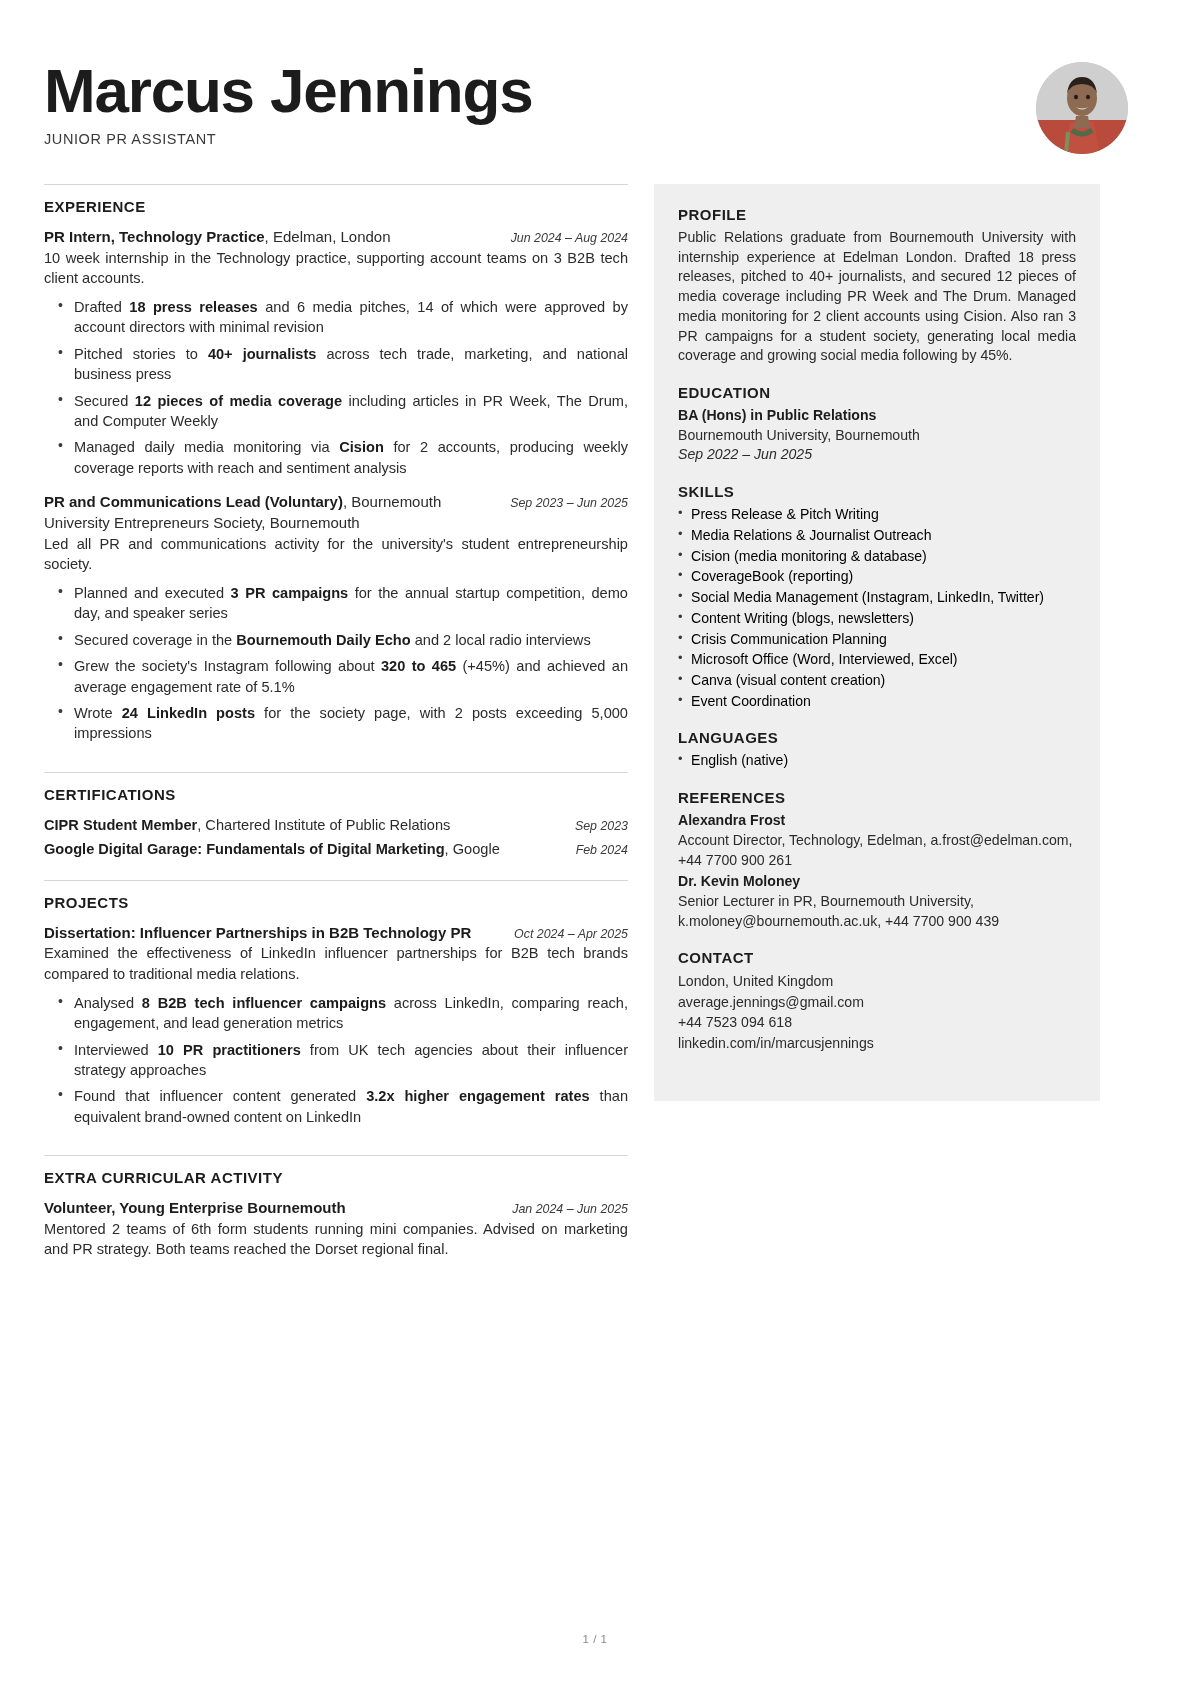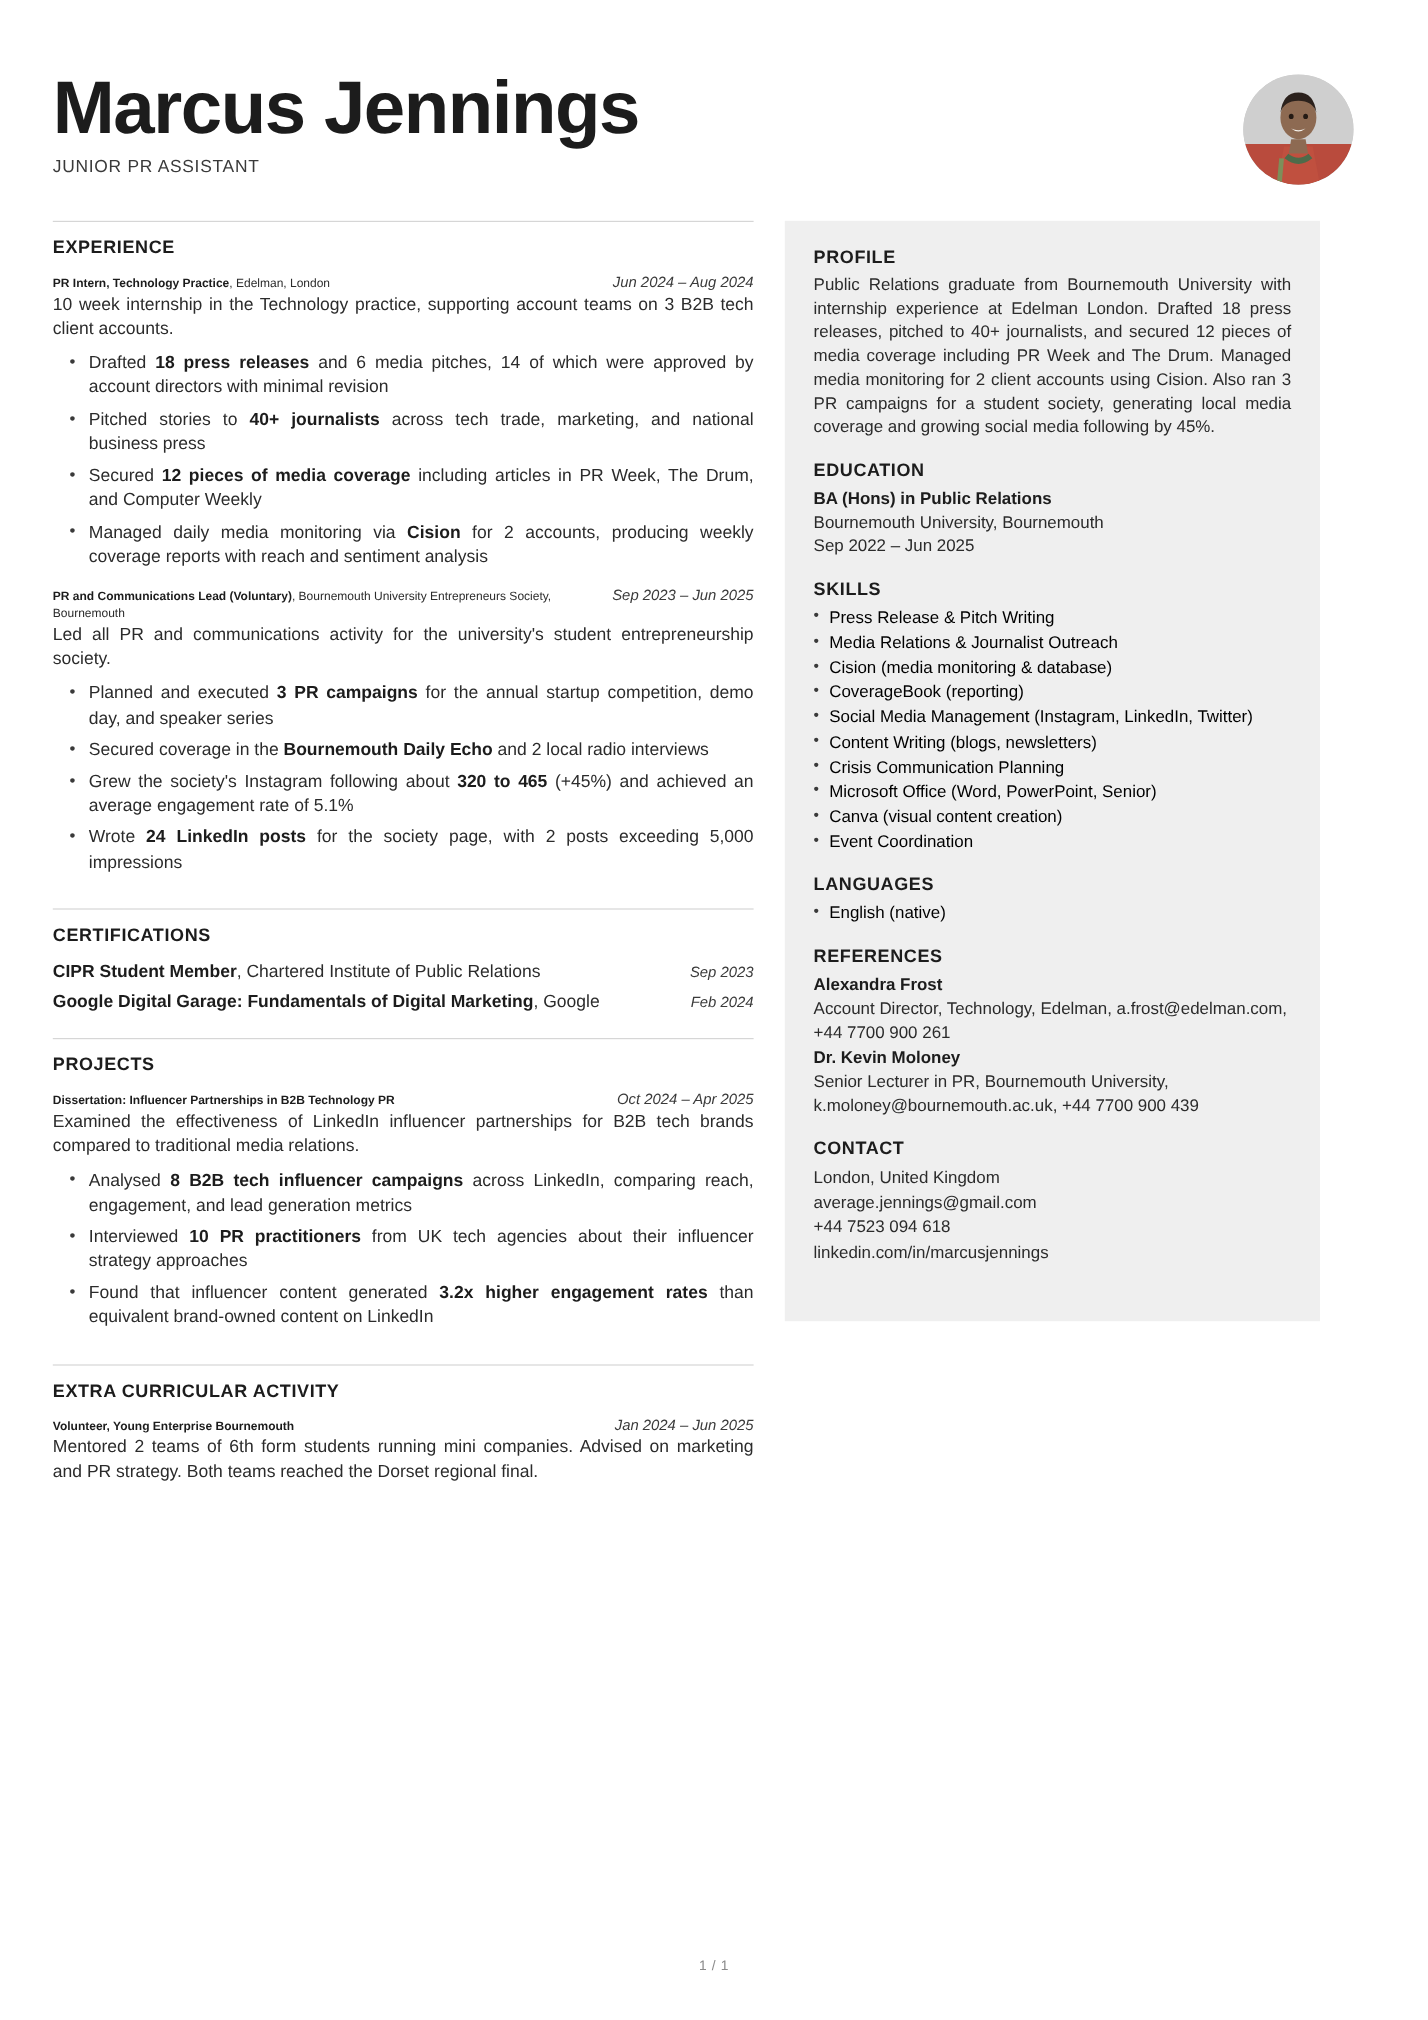--- a/index.html
+++ b/index.html
@@ -104,21 +104,21 @@
   .entry { margin-bottom: 14px; }
 
   .entry-head {
     display: flex;
     justify-content: space-between;
     align-items: baseline;
     gap: 14px;
   }
 
   .entry-title {
-    font-size: 10px;
+    font-size: 15px;
     line-height: 1.38;
     color: #2b2b2b;
     flex: 1 1 auto;
   }
   .entry-title b { font-weight: 700; color: #1c1c1c; }
 
   .entry-date {
     font-size: 12.4px;
     font-style: italic;
     color: #3a3a3a;
@@ -185,20 +185,21 @@
     color: #1c1c1c;
     line-height: 1.4;
   }
   .side-line {
     font-size: 14.1px;
     color: #2b2b2b;
     line-height: 1.4;
   }
   .side-italic {
     font-size: 14.1px;
+    font-style: italic;
     color: #2b2b2b;
     line-height: 1.4;
   }
 
   ul.side-list { list-style: none; margin: 0; padding: 0; }
   ul.side-list li {
     position: relative;
     padding-left: 13px;
     font-size: 14.1px;
     line-height: 1.40;
@@ -365,21 +366,21 @@
       <div class="sec-block">
         <div class="sec-title">SKILLS</div>
         <ul class="side-list">
           <li>Press Release &amp; Pitch Writing</li>
           <li>Media Relations &amp; Journalist Outreach</li>
           <li>Cision (media monitoring &amp; database)</li>
           <li>CoverageBook (reporting)</li>
           <li>Social Media Management (Instagram, LinkedIn, Twitter)</li>
           <li>Content Writing (blogs, newsletters)</li>
           <li>Crisis Communication Planning</li>
-          <li>Microsoft Office (Word, PowerPoint, Senior)</li>
+          <li>Microsoft Office (Word, Interviewed, Excel)</li>
           <li>Canva (visual content creation)</li>
           <li>Event Coordination</li>
         </ul>
       </div>
 
       <div class="sec-block">
         <div class="sec-title">LANGUAGES</div>
         <ul class="side-list">
           <li>English (native)</li>
         </ul>

